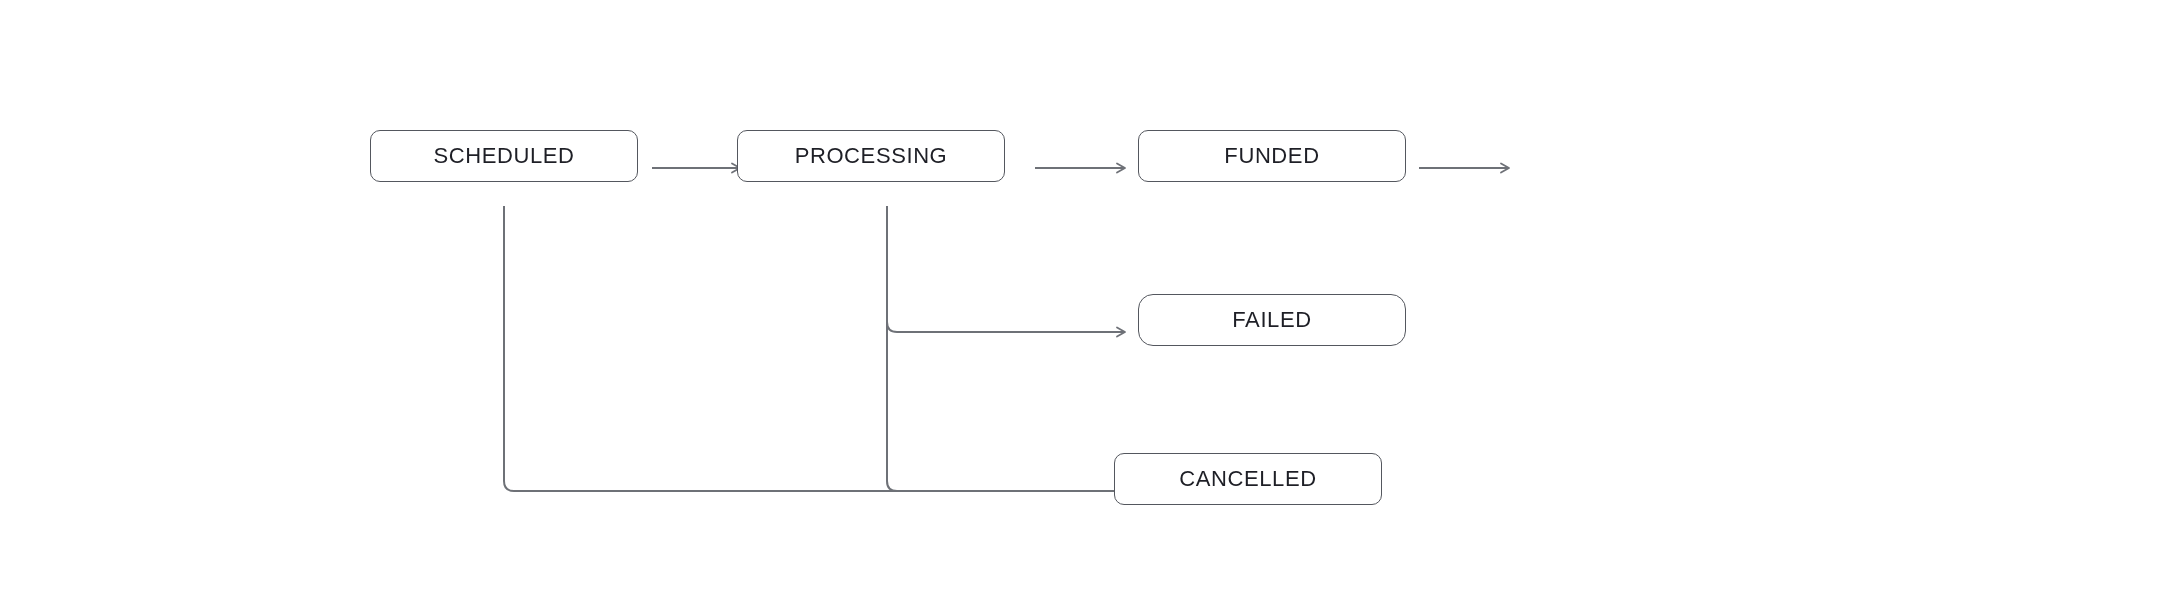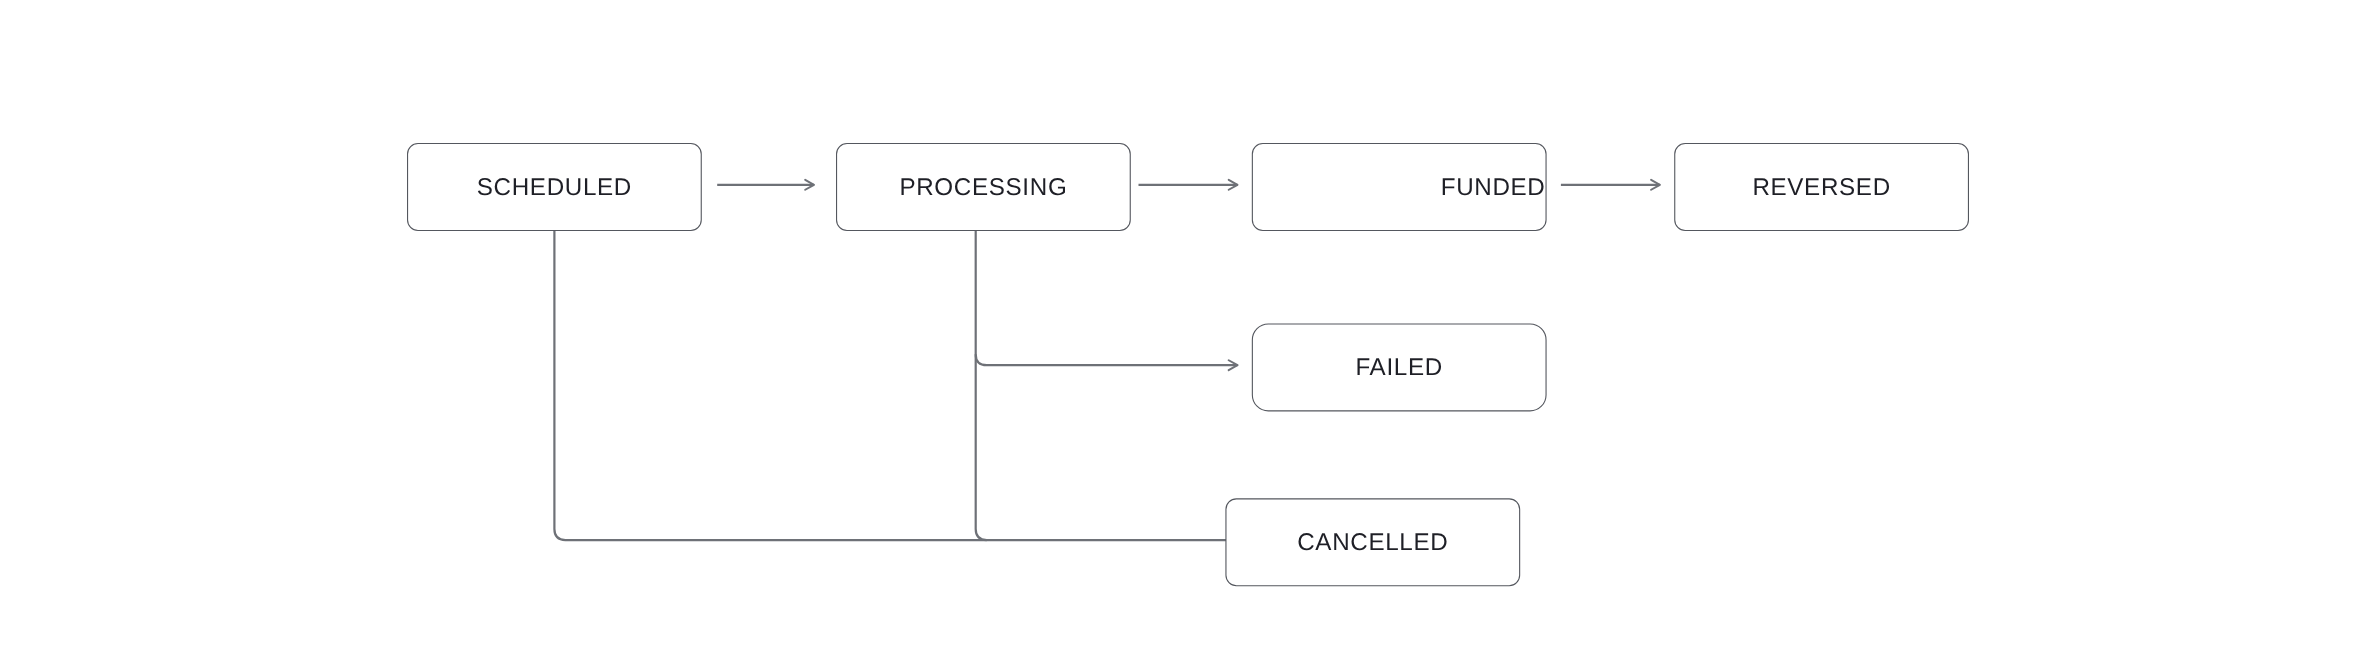--- a/index.html
+++ b/index.html
@@ -19,40 +19,40 @@
     position: absolute;
     left: 0;
     top: 0;
     width: 2160px;
     height: 591px;
     display: block;
   }
   .node {
     position: absolute;
     width: 268px;
-    height: 80px;
+    height: 52px;
     box-sizing: border-box;
     background: #ffffff;
     border: 1.5px solid #54575e;
     border-radius: 10px;
     display: flex;
     align-items: center;
     justify-content: center;
   }
   .node .label {
     color: #1e1f26;
     font-size: 22px;
     font-weight: 500;
     letter-spacing: 0.6px;
     white-space: nowrap;
   }
   
   .node-scheduled  { left: 370px;  top: 130px; }
-  .node-processing { left: 760px;  top: 130px; }
-  .node-funded     { left: 1138px; top: 130px; justify-content: flex-end; }
+  .node-processing { left: 737px;  top: 130px; }
+  .node-funded     { left: 1138px; top: 130px; }
   .node-reversed   { left: 1522px; top: 130px; }
   .node-failed     { left: 1138px; top: 294px; border-radius: 15px; }
   .node-cancelled  { left: 1114px; top: 453px; }
 </style>
 </head>
 <body>
 
 <div class="canvas">
 
   <svg class="edges-svg" viewBox="0 0 2160 591" xmlns="http://www.w3.org/2000/svg">
@@ -76,23 +76,20 @@
   </div>
 
   <div class="node node-processing">
     <span class="label">PROCESSING</span>
   </div>
 
   <div class="node node-funded">
     <span class="label">FUNDED</span>
   </div>
 
-  <div class="node node-reversed">
-    <span class="label">REVERSED</span>
-  </div>
 
   <div class="node node-failed">
     <span class="label">FAILED</span>
   </div>
 
   <div class="node node-cancelled">
     <span class="label">CANCELLED</span>
   </div>
 
 </div>

